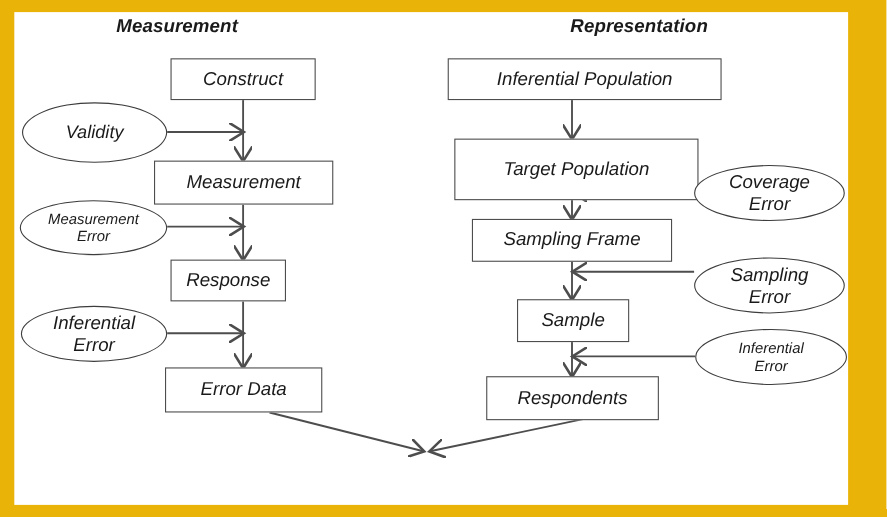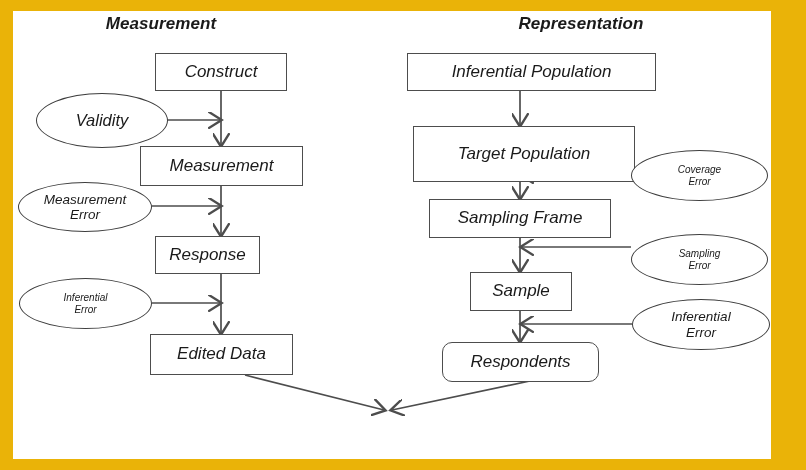--- a/index.html
+++ b/index.html
@@ -65,21 +65,21 @@
     color: #1a1a1a;
     display: flex;
     align-items: center;
     justify-content: center;
     text-align: center;
     line-height: 1.12;
     padding: 0 6px;
   }
   .ell-lg { font-size: 16.5px; }
   .ell-sm { font-size: 13.5px; }
-  .ell-md { font-size: 10px; text-align: center; }
+  .ell-md { font-size: 17px; text-align: center; }
 </style>
 </head>
 <body>
 
 <div id="root">
 
   <div id="canvas"></div>
 
   <svg id="svg-layer" viewBox="0 0 806 470" xmlns="http://www.w3.org/2000/svg">
     <defs>
@@ -118,23 +118,23 @@
   <div class="col-title" style="left:161px; top:14px;">Measurement</div>
 
   <div class="col-title" style="left:581px; top:14px;">Representation</div>
 
   <div class="node-box" style="left:155px; top:53px; width:132px; height:38px;">Construct</div>
 
   <div class="node-box" style="left:140px; top:146px; width:163px; height:40px;">Measurement</div>
 
   <div class="node-box" style="left:155px; top:236px; width:105px; height:38px;">Response</div>
 
-  <div class="node-box" style="left:150px; top:334px; width:143px; height:41px;">Edited Data</div>
+  <div class="node-box" style="left:150px; top:334px; width:143px; height:41px;">Error Data</div>
 
-  <div class="node-ellipse ell-lg" style="left:36px; top:93px; width:132px; height:55px;">
+  <div class="node-ellipse ell-lg" style="left:20px; top:93px; width:132px; height:55px;">
     <span>Validity</span>
   </div>
 
   <div class="node-ellipse ell-sm" style="left:18px; top:182px; width:134px; height:50px;">
     <div>
       <div>Measurement</div>
       <div>Error</div>
     </div>
   </div>
 
@@ -146,21 +146,21 @@
   </div>
 
   <div class="node-box" style="left:396px; top:53px; width:249px; height:38px;margin-left:11px;">Inferential Population</div>
 
   <div class="node-box" style="left:413px; top:126px; width:222px; height:56px;">Target Population</div>
 
   <div class="node-box" style="left:470px; top:272px; width:102px; height:39px;">Sample</div>
 
   <div class="node-box" style="left:429px; top:199px; width:182px; height:39px;">Sampling Frame</div>
 
-  <div class="node-box" style="left:442px; top:342px; width:157px; height:40px;border-radius:10px;">Respondents</div>
+  <div class="node-box" style="left:442px; top:342px; width:157px; height:40px;">Respondents</div>
 
   <div class="node-ellipse ell-md" style="left:631px; top:150px; width:137px; height:51px;">
     <div>
       <div>Coverage</div>
       <div>Error</div>
     </div>
   </div>
 
   <div class="node-ellipse ell-md" style="left:631px; top:234px; width:137px; height:51px;">
     <div>

